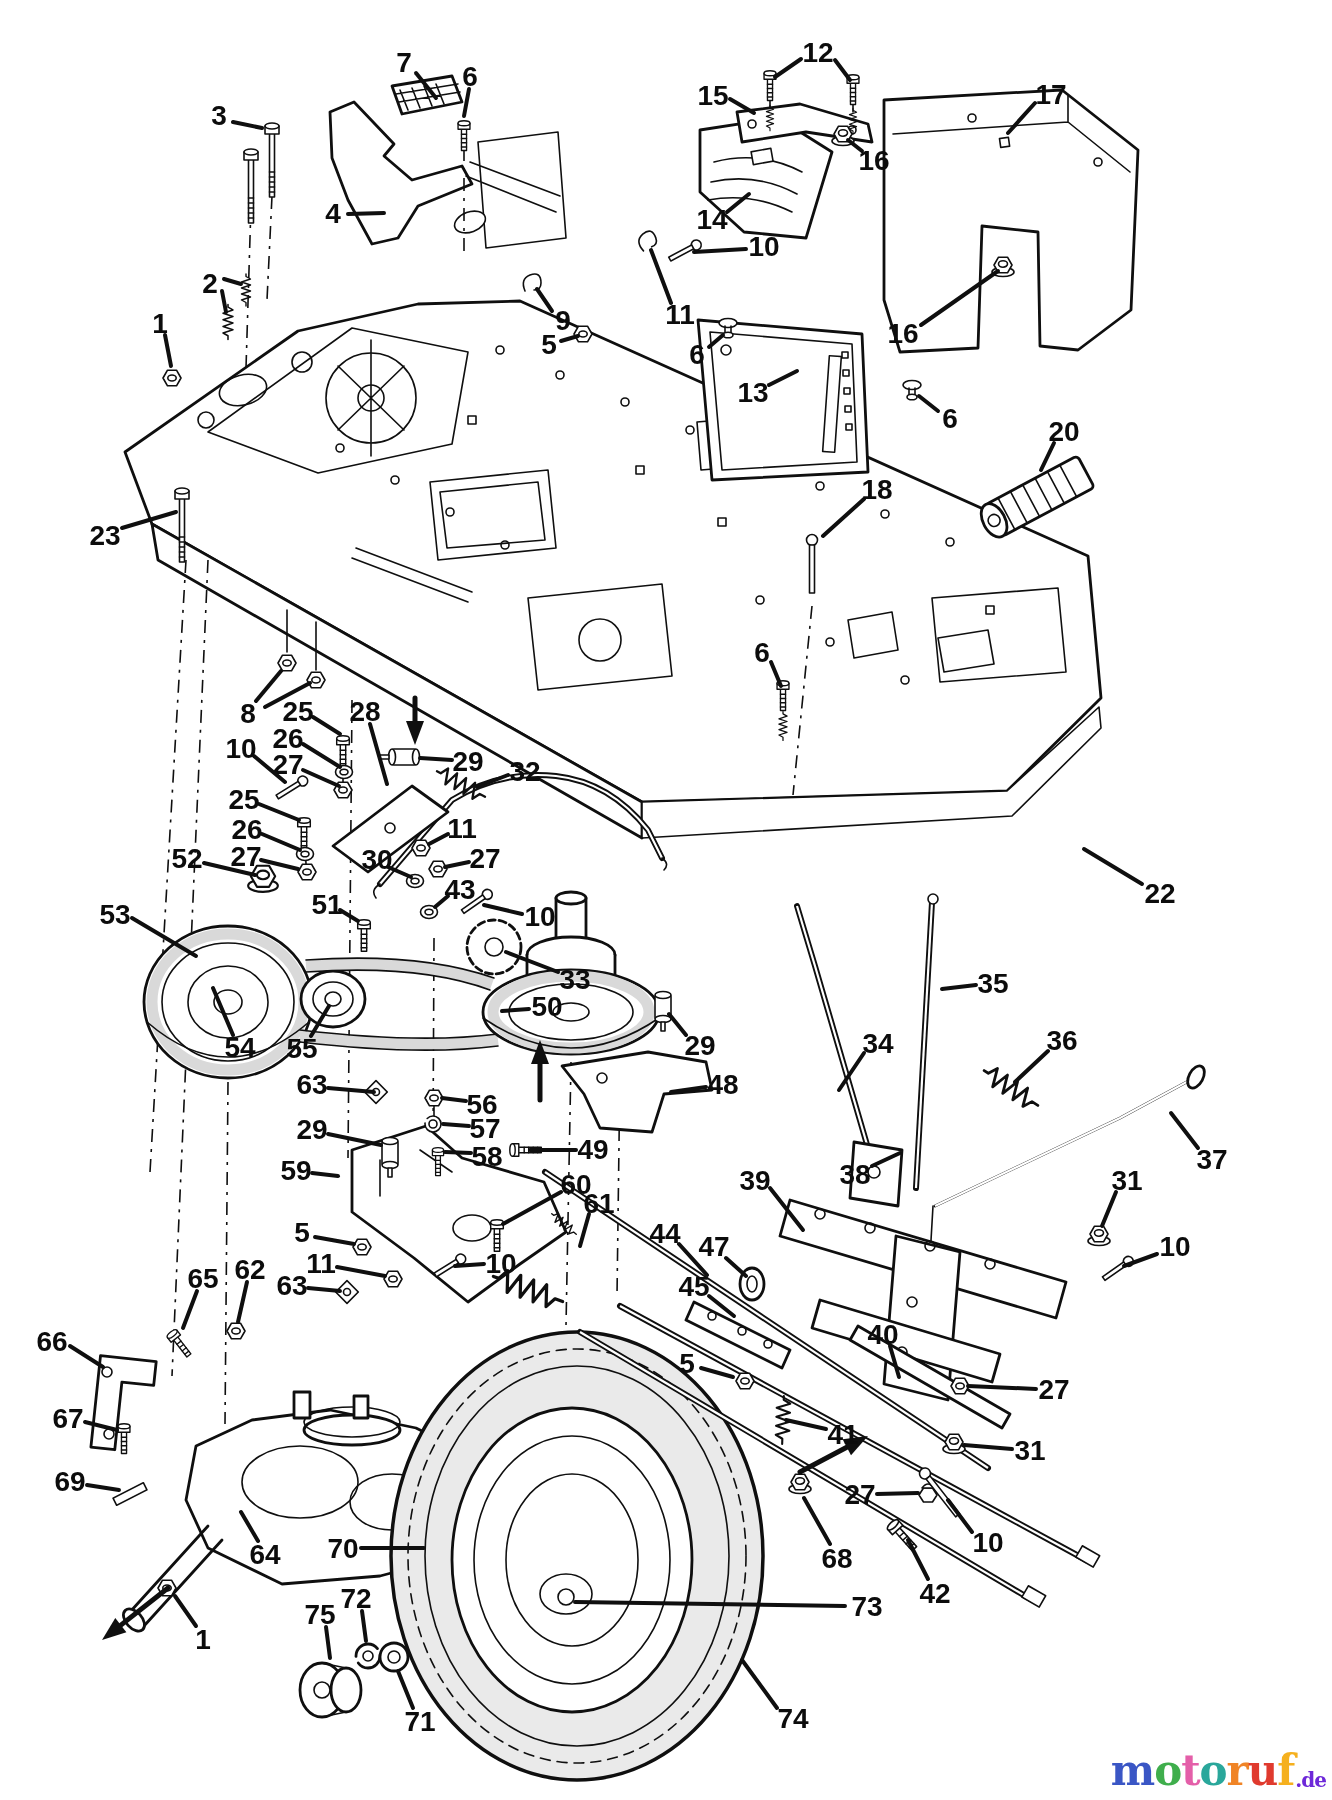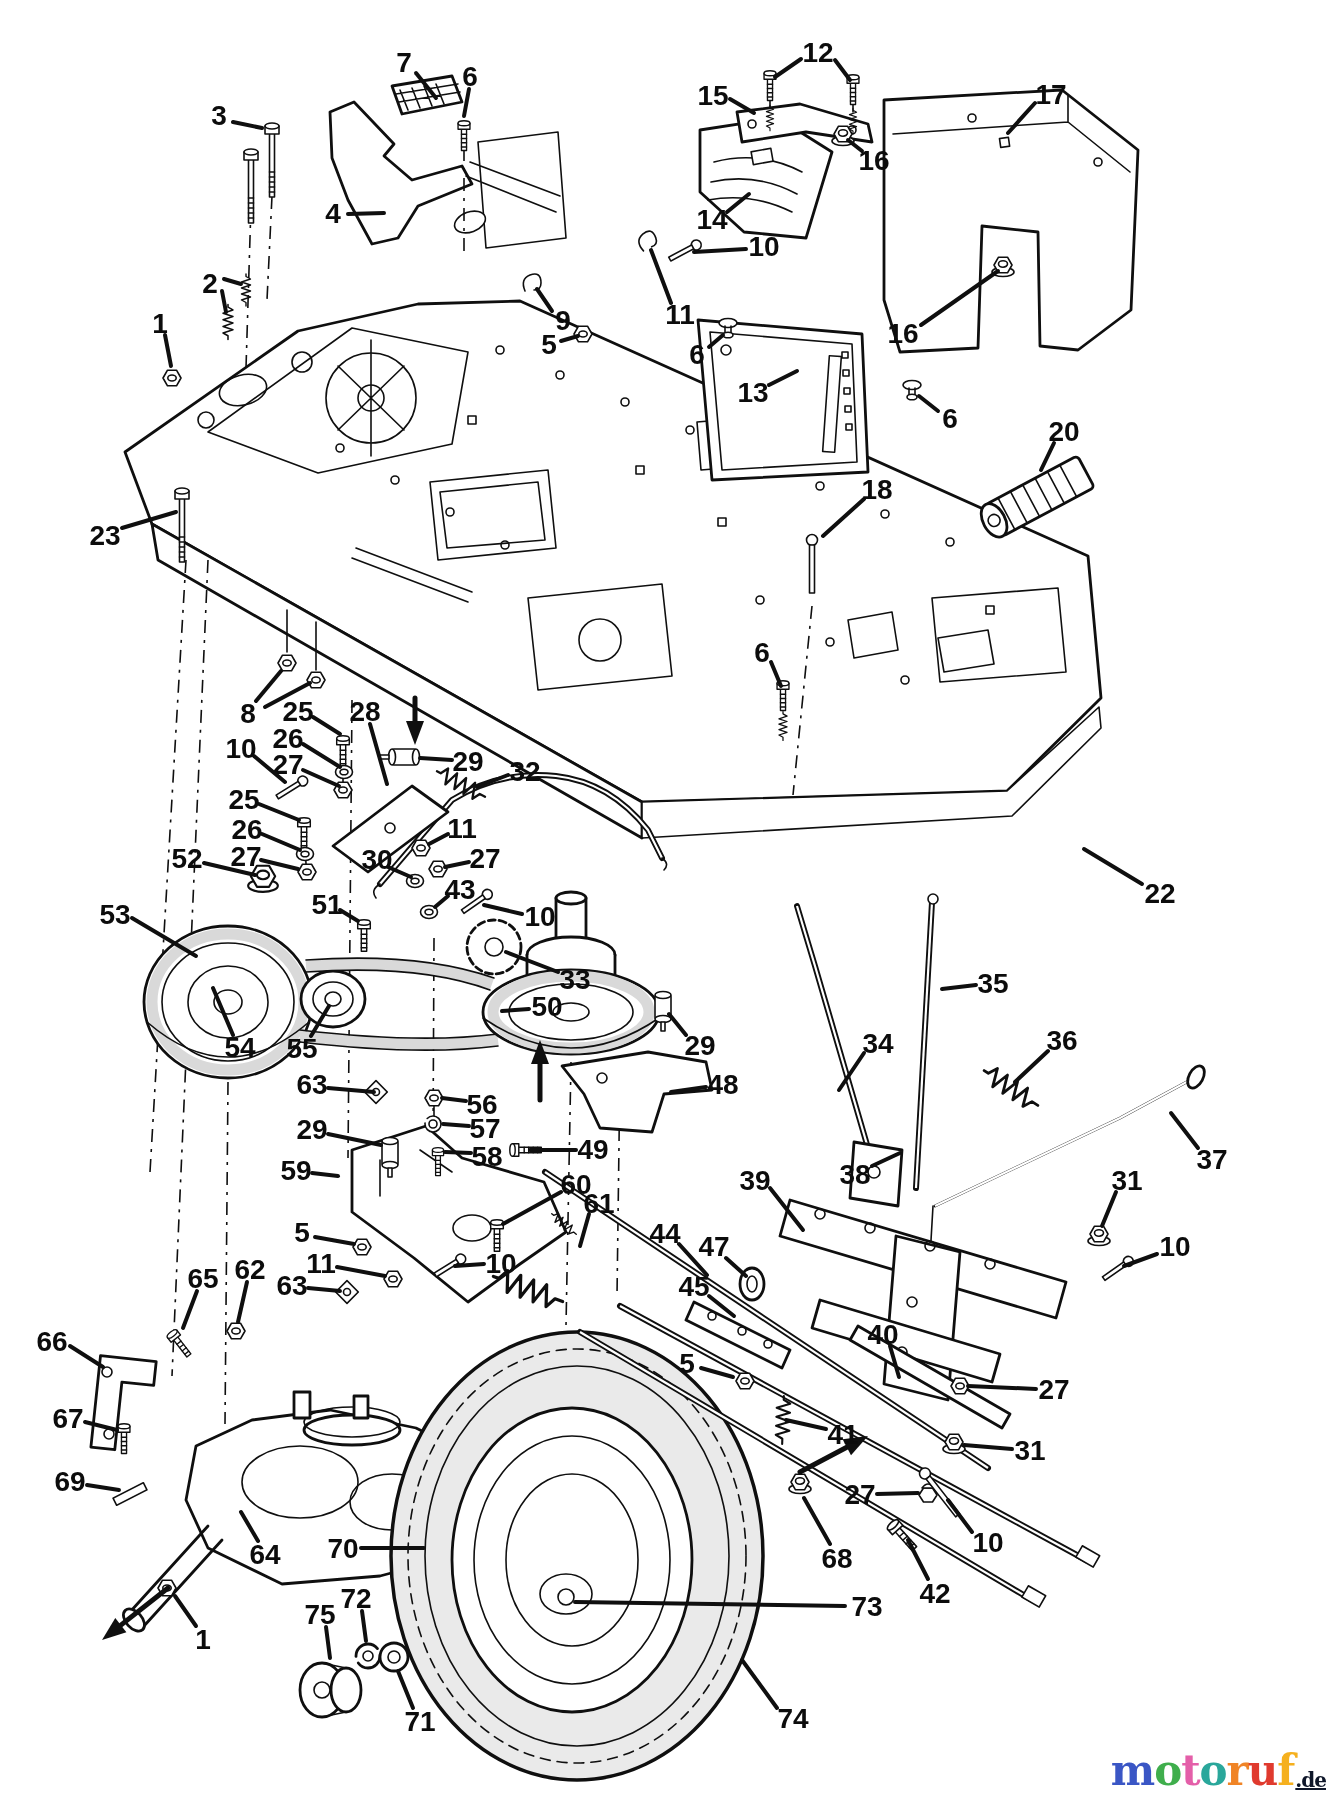--- a/index.html
+++ b/index.html
@@ -840,15 +840,15 @@
 </svg>
 
 <div class="wm" id="watermark">
       <span class="ltr" style="color: rgb(58, 86, 197);">m</span>
       <span class="ltr" style="color: rgb(63, 174, 76);">o</span>
       <span class="ltr" style="color: rgb(228, 95, 169);">t</span>
       <span class="ltr" style="color: rgb(42, 167, 155);">o</span>
       <span class="ltr" style="color: rgb(240, 132, 38);">r</span>
       <span class="ltr" style="color: rgb(224, 58, 46);">u</span>
       <span class="ltr" style="color: rgb(245, 176, 30);">f</span>
-      <span class="sfx" style="color: #0f172a; text-decoration: underline;">.de</span>
+      <span class="sfx" style="color: #6d28d9;">.de</span>
     </div>
 </div>
 
 </body></html>

